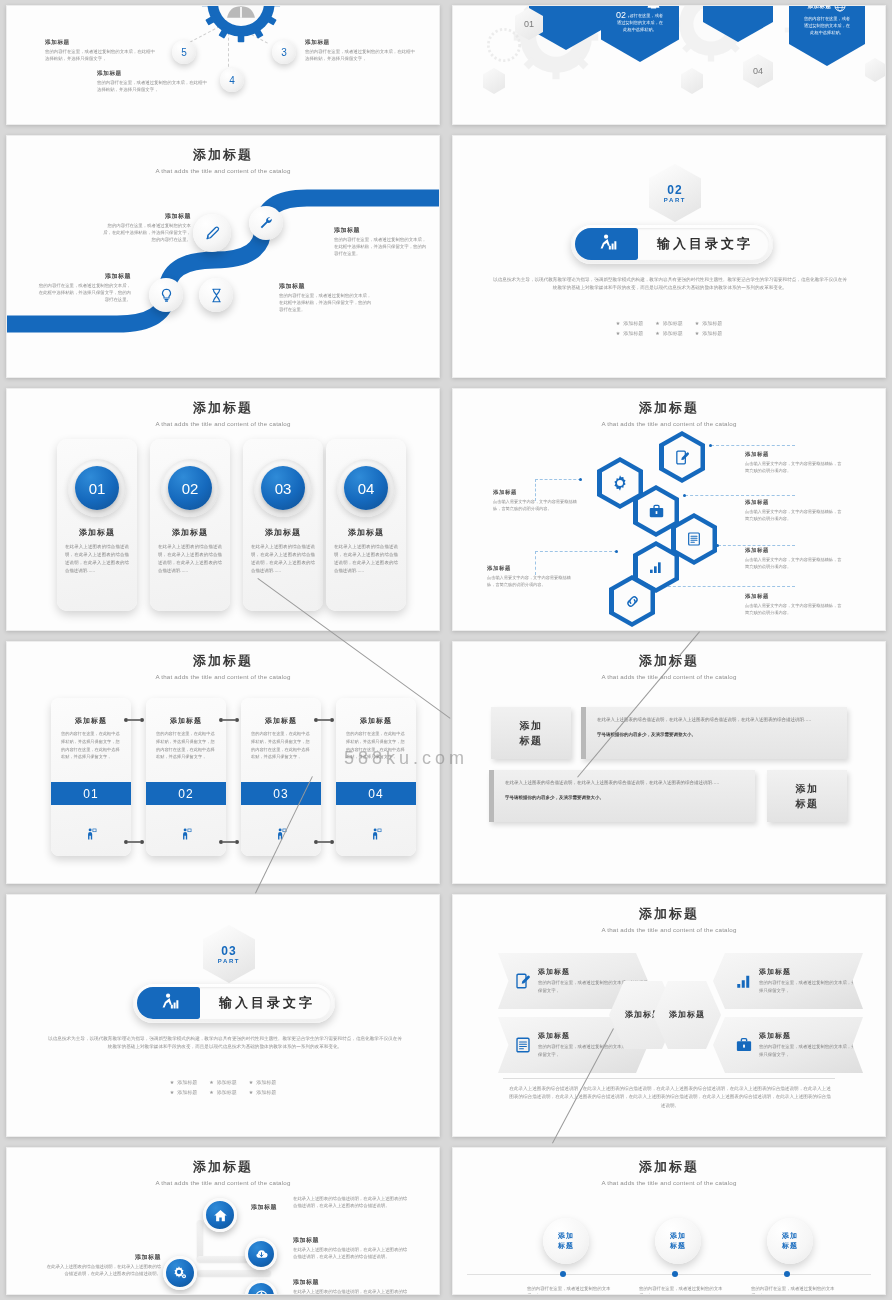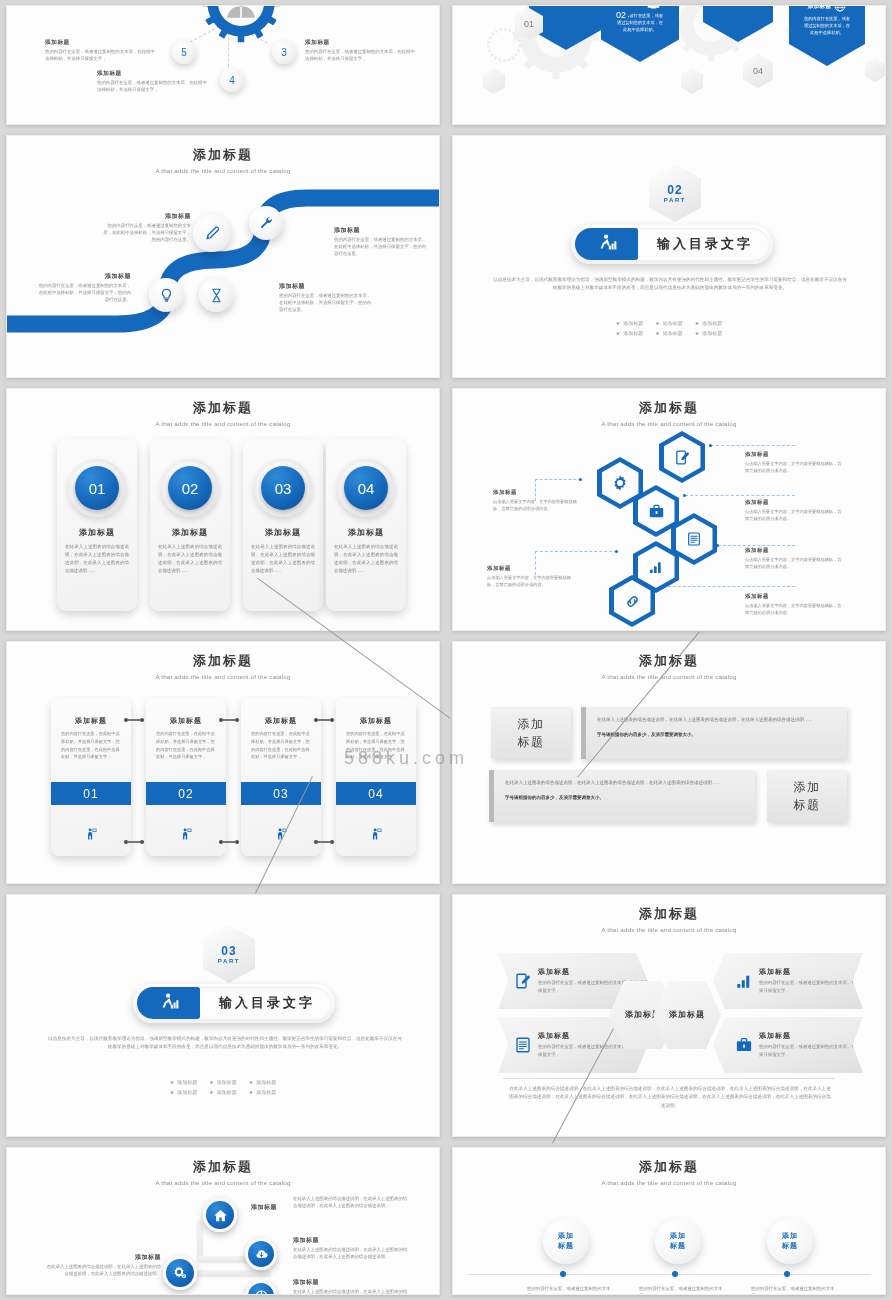--- a/index.html
+++ b/index.html
@@ -170,21 +170,21 @@
   .gbar {
     position: absolute;
     background: linear-gradient(180deg,#f0f0f0,#e4e4e4);
     box-shadow: 2px 3px 5px rgba(0,0,0,.14);
   }
   .gbar-accent { position: absolute; left: 0; top: 0; bottom: 0; width: 5px; background: #b9b9b9; }
   .gbox-title {
     position: absolute; background: linear-gradient(180deg,#f1f1f1,#e3e3e3);
     box-shadow: 2px 3px 5px rgba(0,0,0,.14);
     display: flex; align-items: center; justify-content: center;
-    font-size: 12px; font-weight: normal; color: #3a3a3a; letter-spacing: 1.5px; line-height: 1.5; text-align: center;
+    font-size: 10px; font-weight: bold; color: #3a3a3a; letter-spacing: 1.5px; line-height: 1.5; text-align: center;
   }
   .gbar-p { font-size: 4.5px; color: #6f6f6f; line-height: 1.9; }
 
   
   .arrowhex {
     position: absolute; height: 56px;
     background: linear-gradient(160deg,#f7f7f7 0%,#ececec 55%,#dedede 100%);
     filter: drop-shadow(0 3px 5px rgba(0,0,0,.16));
     display: flex; align-items: center;
   }

